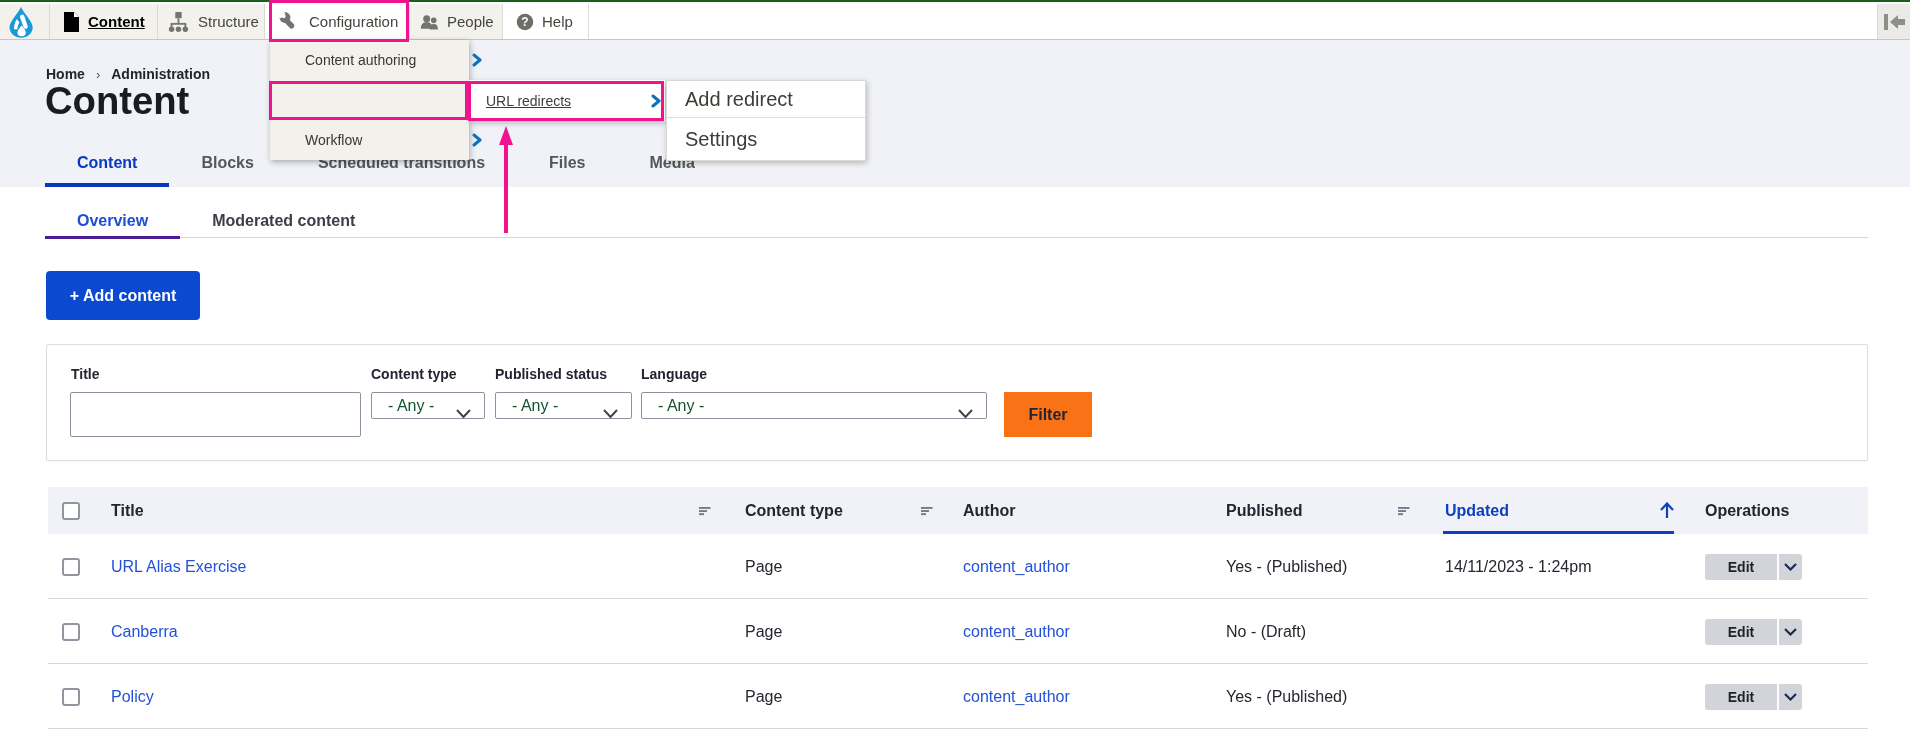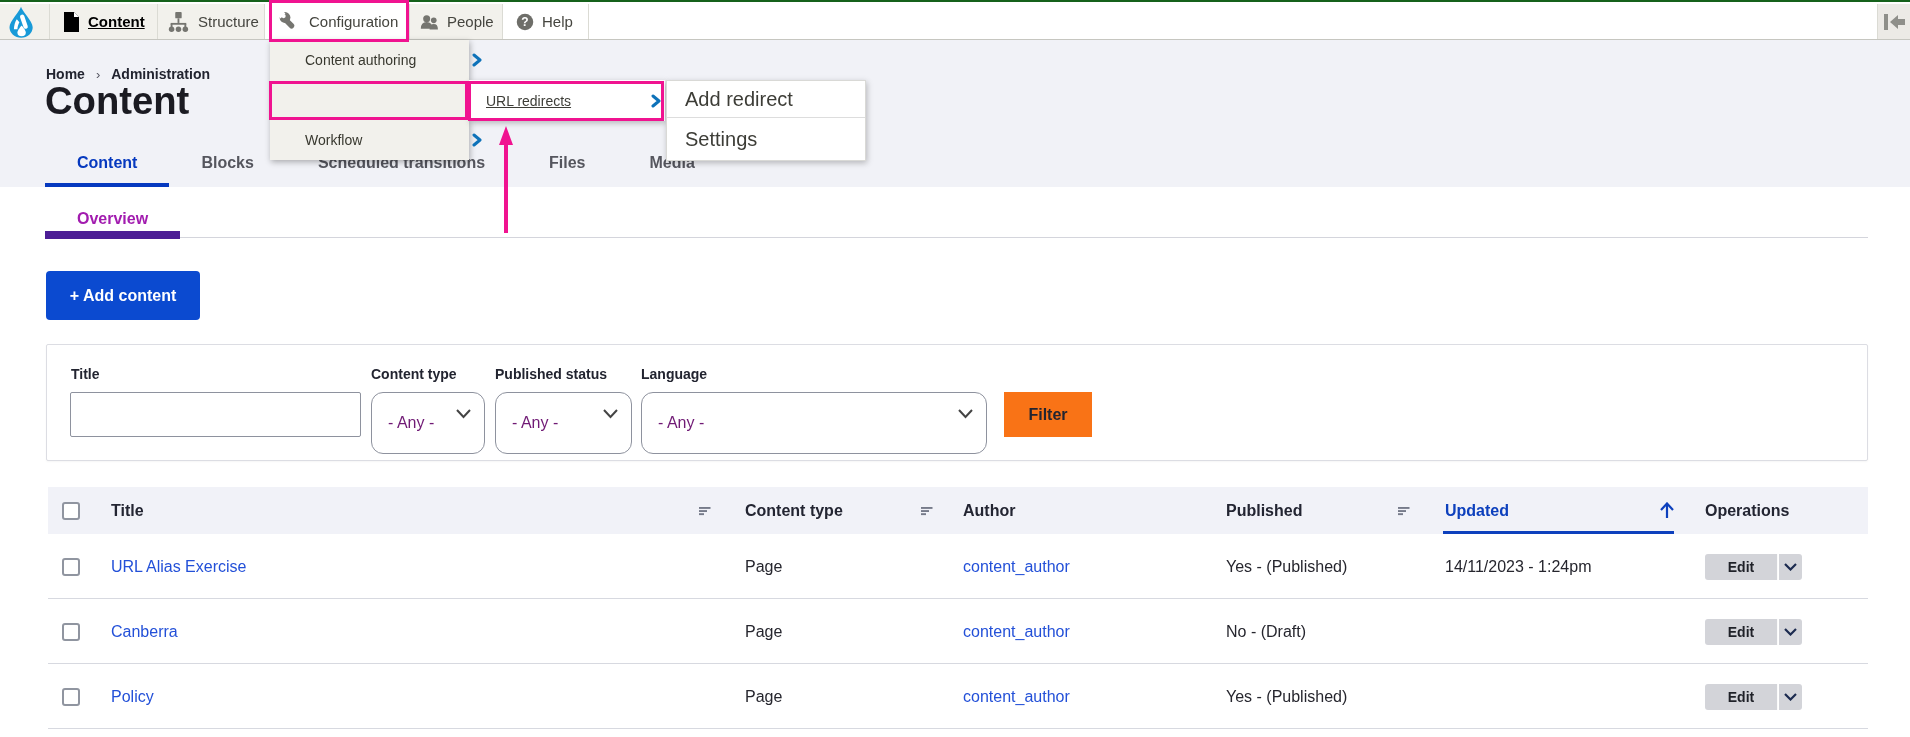--- a/index.html
+++ b/index.html
@@ -18,28 +18,28 @@
 #crumb .sep{color:#545560;font-weight:normal;padding:0 11px;font-size:13px}
 h1{position:absolute;left:45px;top:39px;font-size:39px;font-weight:bold;color:#1b1b22;transform:scaleX(.98);transform-origin:0 0}
 
 #ptabs{position:absolute;left:45px;top:0;height:147px;display:flex;align-items:flex-end}
 #ptabs .tab{padding:0 32px;height:44px;display:flex;align-items:center;font-size:16px;font-weight:bold;color:#55565e;border-bottom:4px solid transparent}
 #ptabs .tab.act{color:#0639bf;border-bottom:4px solid #0639bf}
 
 #stline{position:absolute;left:45px;top:197px;width:1823px;height:1px;background:#d4d5dc}
 #stabs{position:absolute;left:45px;top:166px;height:33px;display:flex}
 #stabs .tab{padding:0 32px;height:33px;display:flex;align-items:center;font-size:16px;font-weight:bold;color:#3c3d46;border-bottom:3px solid transparent}
-#stabs .tab.act{color:#a21caf;border-bottom:8px solid #4c1d95}
+#stabs .tab.act{color:#1d4ed8;border-bottom:3px solid #4c1d95}
 
 #addbtn{position:absolute;left:46px;top:231px;width:154px;height:49px;background:#0b4ad0;border-radius:4px;color:#fff;font-size:16px;font-weight:bold;display:flex;align-items:center;justify-content:center}
 
 #fcard{position:absolute;left:46px;top:304px;width:1822px;height:117px;background:#fff;border:1px solid #dcdde3;border-radius:2px;box-shadow:0 1px 2px rgba(0,0,0,.04)}
 .flabel{position:absolute;top:21px;font-size:14px;font-weight:bold;color:#222430}
 .finput{position:absolute;top:47px;height:45px;border:1px solid #8e929e;border-radius:2px;background:#fff}
-.fsel{position:absolute;top:47px;height:62px;border:1px solid #8e929e;border-radius:12px;background:#fff;font-size:16px;color:#701a75;display:flex;align-items:center;padding-left:16px}
+.fsel{position:absolute;top:47px;height:27px;border:1px solid #8e929e;border-radius:2px;background:#fff;font-size:16px;color:#14532d;display:flex;align-items:center;padding-left:16px}
 .fsel svg{position:absolute;right:13px;top:16px}
 #fbtn{position:absolute;left:957px;top:47px;width:88px;height:45px;background:#f97316;border-radius:0;font-size:16px;font-weight:bold;color:#222430;display:flex;align-items:center;justify-content:center}
 
 #thead{position:absolute;left:48px;top:447px;width:1820px;height:47px;background:#f1f2f8;font-size:16px;font-weight:bold;color:#232532}
 .hcell{position:absolute;top:0;height:47px;display:flex;align-items:center}
 .cbx{position:absolute;width:18px;height:18px;background:#fff;border:2px solid #9095a0;border-radius:3px}
 .sorti{position:absolute;top:20px}
 #updline{position:absolute;left:1395px;top:44px;width:231px;height:3px;background:#0d40bd}
 .trow{position:absolute;left:48px;width:1820px;height:65px;border-bottom:1px solid #d7d9e0;font-size:16px;color:#26262e}
 .tc{position:absolute;top:0;height:65px;display:flex;align-items:center}
@@ -142,20 +142,21 @@
   <div id="ptabs">
     <div class="tab act">Content</div>
     <div class="tab">Blocks</div>
     <div class="tab">Scheduled transitions</div>
     <div class="tab">Files</div>
     <div class="tab">Media</div>
   </div>
   <div id="stline"></div>
   <div id="stabs">
     <div class="tab act">Overview</div>
+    <div class="tab">Moderated content</div>
   </div>
   <div id="addbtn">+ Add content</div>
 
   <div id="fcard">
     <div class="flabel" style="left:24px">Title</div>
     <div class="flabel" style="left:324px">Content type</div>
     <div class="flabel" style="left:448px">Published status</div>
     <div class="flabel" style="left:594px">Language</div>
     <div class="finput" style="left:23px;width:291px"></div>
     <div class="fsel" style="left:324px;width:114px">- Any -<svg width="15" height="10" viewBox="0 0 15 10">

